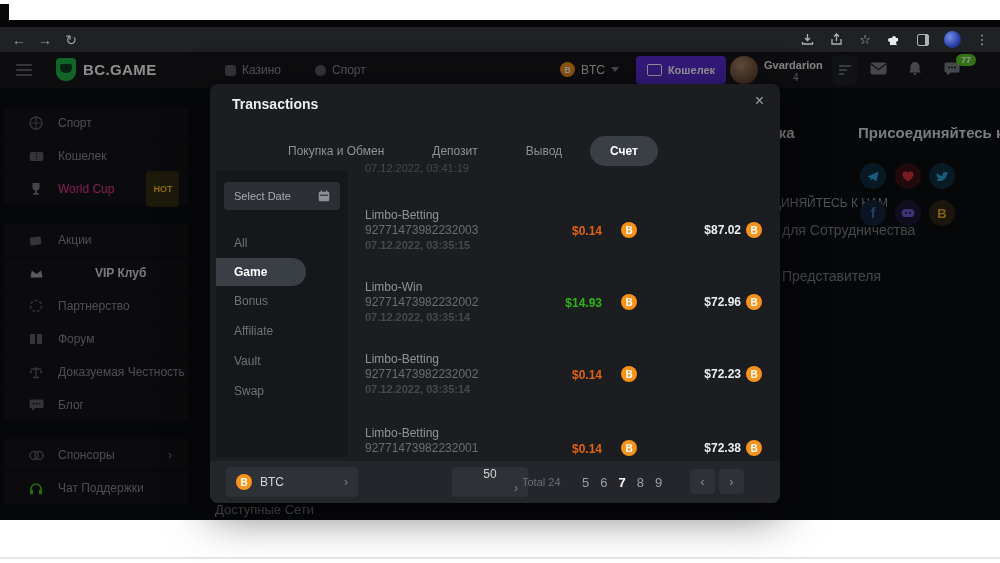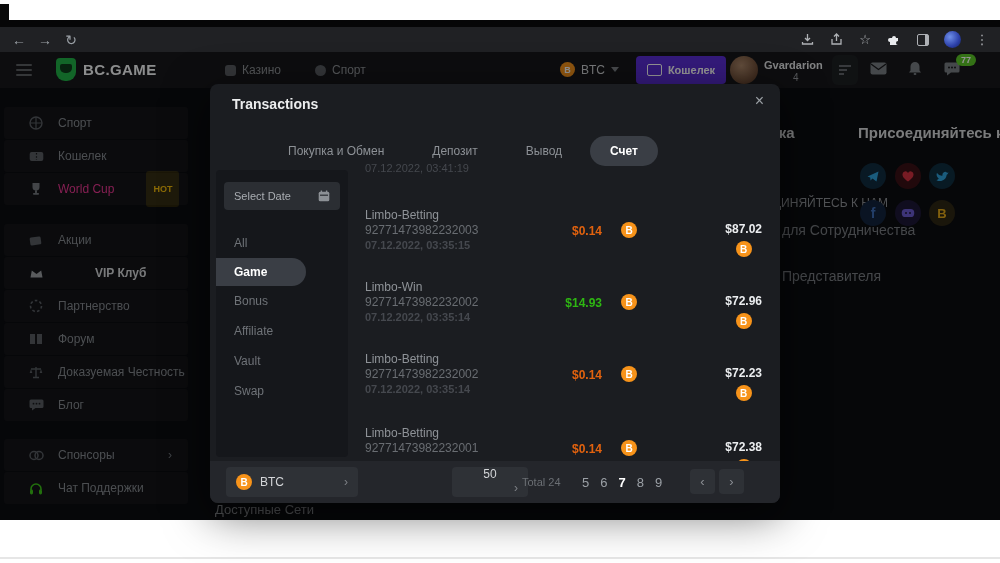--- a/index.html
+++ b/index.html
@@ -88,21 +88,21 @@
   .fitem{height:30px;display:flex;align-items:center;padding-left:18px;font-size:12px;color:#6f7378;}
   .fitem.active{background:#3a3e45;border-radius:0 15px 15px 0;width:72px;height:28px;color:#fff;font-weight:bold;}
   .topdate{position:absolute;left:155px;top:78px;font-size:11px;color:#45484e;}
   .txrow{position:absolute;left:155px;right:14px;height:60px;}
   .txname{font-size:12px;color:#8f9398;line-height:14px;}
   .txid{font-size:12px;color:#696d72;line-height:16px;}
   .txdate{font-size:11px;color:#45484e;line-height:15px;font-weight:bold;}
   .amt{position:absolute;right:129px;top:14px;display:flex;align-items:flex-end;gap:19px;font-size:12px;font-weight:bold;}
   .amt[data-color="orange"] .val{color:#e2620e;}
   .amt[data-color="green"] .val{color:#2eb712;}
-  .bal{position:absolute;right:4px;top:14px;display:flex;align-items:center;gap:5px;font-size:12px;font-weight:bold;color:#eceef0;flex-direction:column;}
+  .bal{position:absolute;right:4px;top:14px;display:flex;align-items:center;gap:5px;font-size:12px;font-weight:bold;color:#eceef0;}
   .coin16{width:16px;height:16px;border-radius:50%;background:#f7931a;color:#fff;font-size:10px;font-weight:bold;
           display:inline-flex;align-items:center;justify-content:center;}
   .mfooter{position:absolute;left:0;right:0;bottom:0;height:42px;background:#24262b;border-radius:0 0 8px 8px;}
   .fbtn{position:absolute;top:6px;height:30px;background:#2e3136;border-radius:4px;display:flex;align-items:center;
         font-size:12px;color:#d4d6d9;}
   .btcbtn{left:16px;width:112px;padding:0 10px;}
   .btcbtn .cur{margin-left:8px;}
   .btcbtn .chev{margin-left:auto;color:#7d8186;}
   .sizebtn{left:242px;width:56px;padding:0 10px;flex-direction:column;}
   .sizebtn .chev{margin-left:auto;color:#7d8186;}

